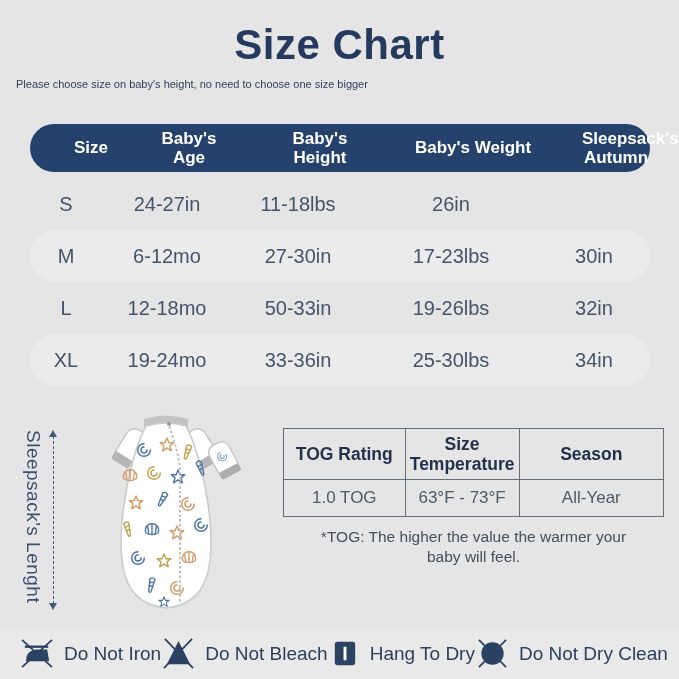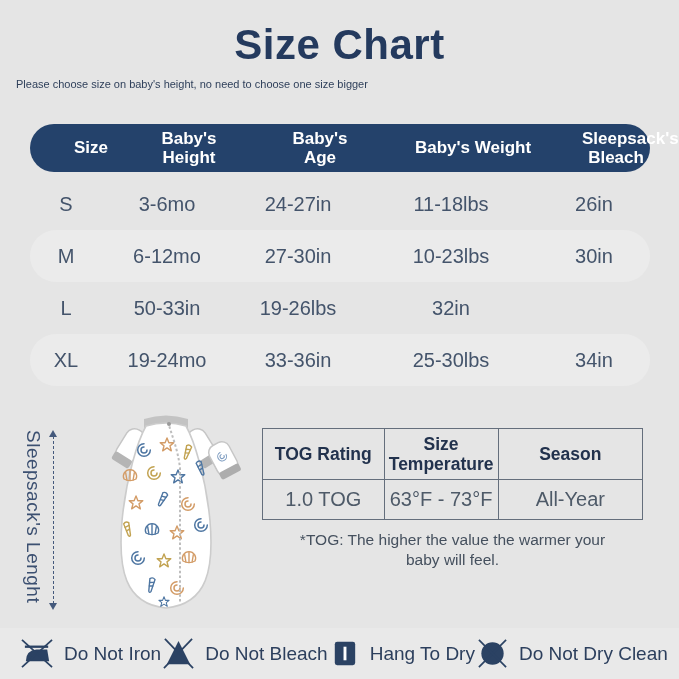--- a/index.html
+++ b/index.html
@@ -32,25 +32,25 @@
             border-left:1.6px dashed #44597c; }
   .measure-arrow .tri { position:absolute; left:0; width:0; height:0;
             border-left:4.5px solid transparent; border-right:4.5px solid transparent; }
   .measure-arrow .tri.up { top:0; border-bottom:7px solid #44597c; }
   .measure-arrow .tri.down { bottom:0; border-top:7px solid #44597c; }
 
   
   .sack-wrap { position:absolute; left:66px; top:406px; width:204px; height:228px; }
 
   
-  .tog { position:absolute; left:262px; top:428px; width:381px; }
+  .tog { position:absolute; left:283px; top:428px; width:381px; }
   .tog table { width:100%; border-collapse:collapse; table-layout:fixed; }
   .tog th, .tog td { border:1.3px solid #646e7c; text-align:center; vertical-align:middle; }
   .tog th { font-weight:bold; color:#22324d; font-size:17.5px; padding:5px 3px; height:48px; line-height:1.15; }
-  .tog td { color:#4e5a68; font-size:20px; padding:8px 3px; line-height:1.15; }
+  .tog td { color:#4e5a68; font-size:17px; padding:8px 3px; line-height:1.15; }
   .tog col.c1 { width:32%; } .tog col.c2 { width:30%; } .tog col.c3 { width:38%; }
   .tog-note { margin:10px auto 0; width:330px; text-align:center; font-size:15.5px;
               color:#45505e; line-height:1.3; }
 
   
   .care-bar { position:absolute; left:0; top:628px; width:679px; height:51px;
               background:#e9e9e9; display:flex; align-items:center;
               justify-content:space-between; padding:0 20px; }
   .care-item { display:flex; align-items:center; gap:9px; }
   .care-item svg { display:block; }
@@ -60,42 +60,42 @@
 <body>
 
 <div class="page">
 
   <div class="title">Size Chart</div>
   <div class="subtitle">Please choose size on baby's height, no need to choose one size bigger</div>
 
   <div class="size-table">
     <div class="st-header st-grid">
       <div class="st-cell">Size</div>
+      <div class="st-cell">Baby's Age</div>
       <div class="st-cell">Baby's Height</div>
-      <div class="st-cell">Baby's Age</div>
       <div class="st-cell">Baby's Weight</div>
-      <div class="st-cell">Sleepsack's Bleach</div>
+      <div class="st-cell">Sleepsack's Autumn</div>
     </div>
     <div class="st-rows">
       <div class="st-row st-grid">
         <div>S</div>
-        <div>3-6mo</div>
         <div>24-27in</div>
         <div>11-18lbs</div>
         <div>26in</div>
       </div>
       <div class="st-row st-grid alt">
         <div>M</div>
         <div>6-12mo</div>
         <div>27-30in</div>
-        <div>10-23lbs</div>
+        <div>17-23lbs</div>
         <div>30in</div>
       </div>
       <div class="st-row st-grid">
         <div>L</div>
+        <div>12-18mo</div>
         <div>50-33in</div>
         <div>19-26lbs</div>
         <div>32in</div>
       </div>
       <div class="st-row st-grid alt">
         <div>XL</div>
         <div>19-24mo</div>
         <div>33-36in</div>
         <div>25-30lbs</div>
         <div>34in</div>

